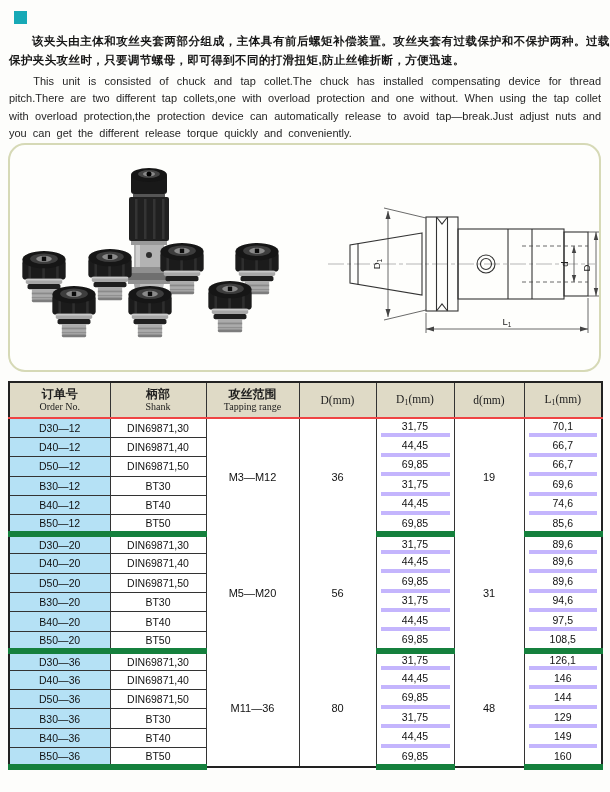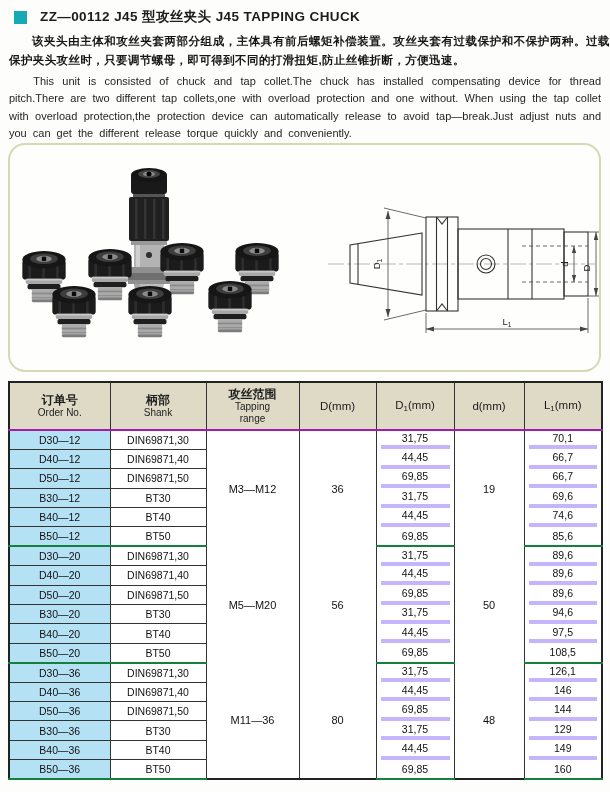--- a/index.html
+++ b/index.html
@@ -27,51 +27,50 @@
   }
   .photo-panel svg{position:absolute;left:0;top:0;}
   
   table.spec{
     position:absolute;left:8px;top:381px;width:593px;
     border-collapse:collapse;table-layout:fixed;background:#fff;
     border:2px solid #222;font-size:10.5px;
   }
   table.spec th,table.spec td{border-left:1px solid #333;border-right:1px solid #333;}
   table.spec th{
-    background:#dfdac6;border-bottom:2px solid #a21caf;padding:4px 16px 4px;
-    font-weight:normal;vertical-align:middle;
+    background:#dfdac6;border-bottom:2px solid #ef4444;padding:4px 16px 4px;
+    font-weight:normal;vertical-align:middle;font-family:Liberation Serif, serif;
   }
   .h-cn{font-size:12px;font-weight:bold;line-height:14px;}
   .h-en{font-size:10px;line-height:12px;}
   .h-one{font-size:11.5px;}
   .h-one sub{font-size:8px;vertical-align:-2px;}
   table.spec tbody tr{height:19.4px;}
   table.spec td{text-align:center;vertical-align:middle;color:#111;}
   td.c-order{background:#b5e1f5;border-bottom:1px solid #333;margin-left:48px;}
   td.c-shank{border-bottom:1px solid #333;margin-top:24px;}
   td.c-range,td.c-D,td.c-d{font-size:11px;margin-top:15px;}
   td.c-num{padding:0;position:relative;}
   td.c-num .inset{
     position:absolute;left:4px;right:4px;top:0;bottom:0;
     border-bottom:4px solid #c4b5fd;display:flex;align-items:center;justify-content:center;
   }
-  tr.ge td{border-bottom:2px solid #15803d;}
+  tr.ge td{border-bottom:6px solid #15803d;}
   tr.ge td.c-num .inset{border-bottom:none;}
   
   .ln{stroke:#333;fill:none;stroke-width:1.1;}
   .thin{stroke:#444;fill:none;stroke-width:.8;}
   .dim{stroke:#444;fill:none;stroke-width:.8;}
   .dimtxt{font-family:"Liberation Sans",sans-serif;font-size:9.5px;fill:#222;}
 </style>
 </head>
 <body>
 
 <div class="title-row">
   <div class="bullet"></div>
-  <div class="page-title">ZZ—00112   J45 型攻丝夹头   J45 TAPPING CHUCK</div>
 </div>
 <p class="cn-text">该夹头由主体和攻丝夹套两部分组成，主体具有前后螺矩补偿装置。攻丝夹套有过载保护和不保护两种。过载保护夹头攻丝时，只要调节螺母，即可得到不同的打滑扭矩,防止丝锥折断，方便迅速。</p>
 <p class="en-text">This unit is consisted of chuck and tap collet.The chuck has installed compensating device for thread pitch.There are two different tap collets,one with overload protection and one without. When using the tap collet with overload protection,the protection device can automatically release to avoid tap—break.Just adjust nuts and you can get the different release torque quickly and conveniently.</p>
 
 <div class="photo-panel">
 
   <svg width="300" height="218" viewBox="0 0 300 218" style="left:6px;top:4px">
     <defs>
       <symbol id="collet" viewBox="0 0 60 62">
         <rect x="5" y="11" width="50" height="23" rx="4" fill="#1b1b1b"></rect>
@@ -294,21 +293,21 @@
     </tr>
 
     <tr>
       <td class="c-order">D30—20</td>
       <td class="c-shank">DIN69871,30</td>
       <td class="c-range" rowspan="6">M5—M20</td>
       <td class="c-D" rowspan="6">56</td>
       <td class="c-num">
           <div class="inset">31,75</div>
         </td>
-      <td class="c-d" rowspan="6">50</td>
+      <td class="c-d" rowspan="6">31</td>
       <td class="c-num">
           <div class="inset">89,6</div>
         </td>
     </tr>
     <tr>
       <td class="c-order">D40—20</td>
       <td class="c-shank">DIN69871,40</td>
       <td class="c-num">
           <div class="inset">44,45</div>
         </td>

